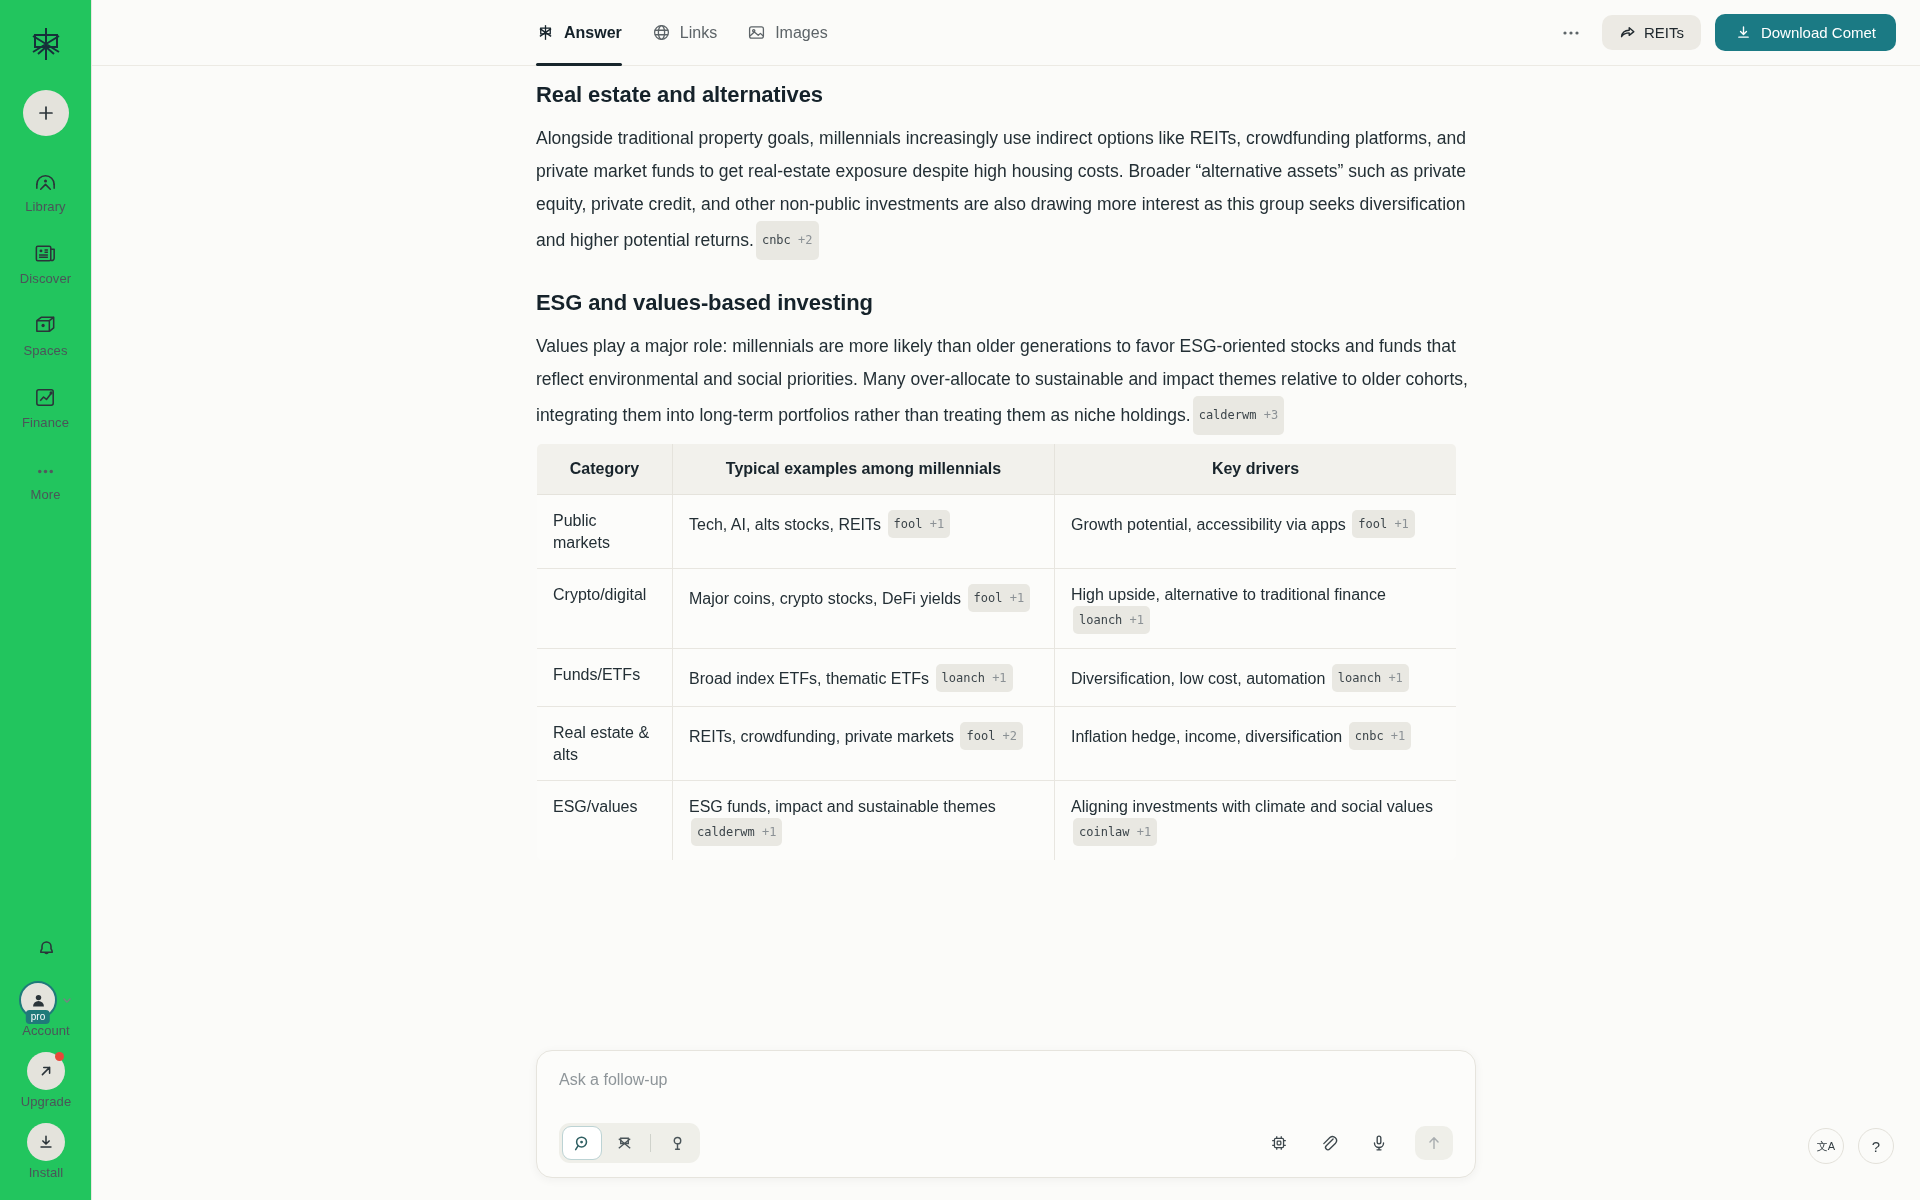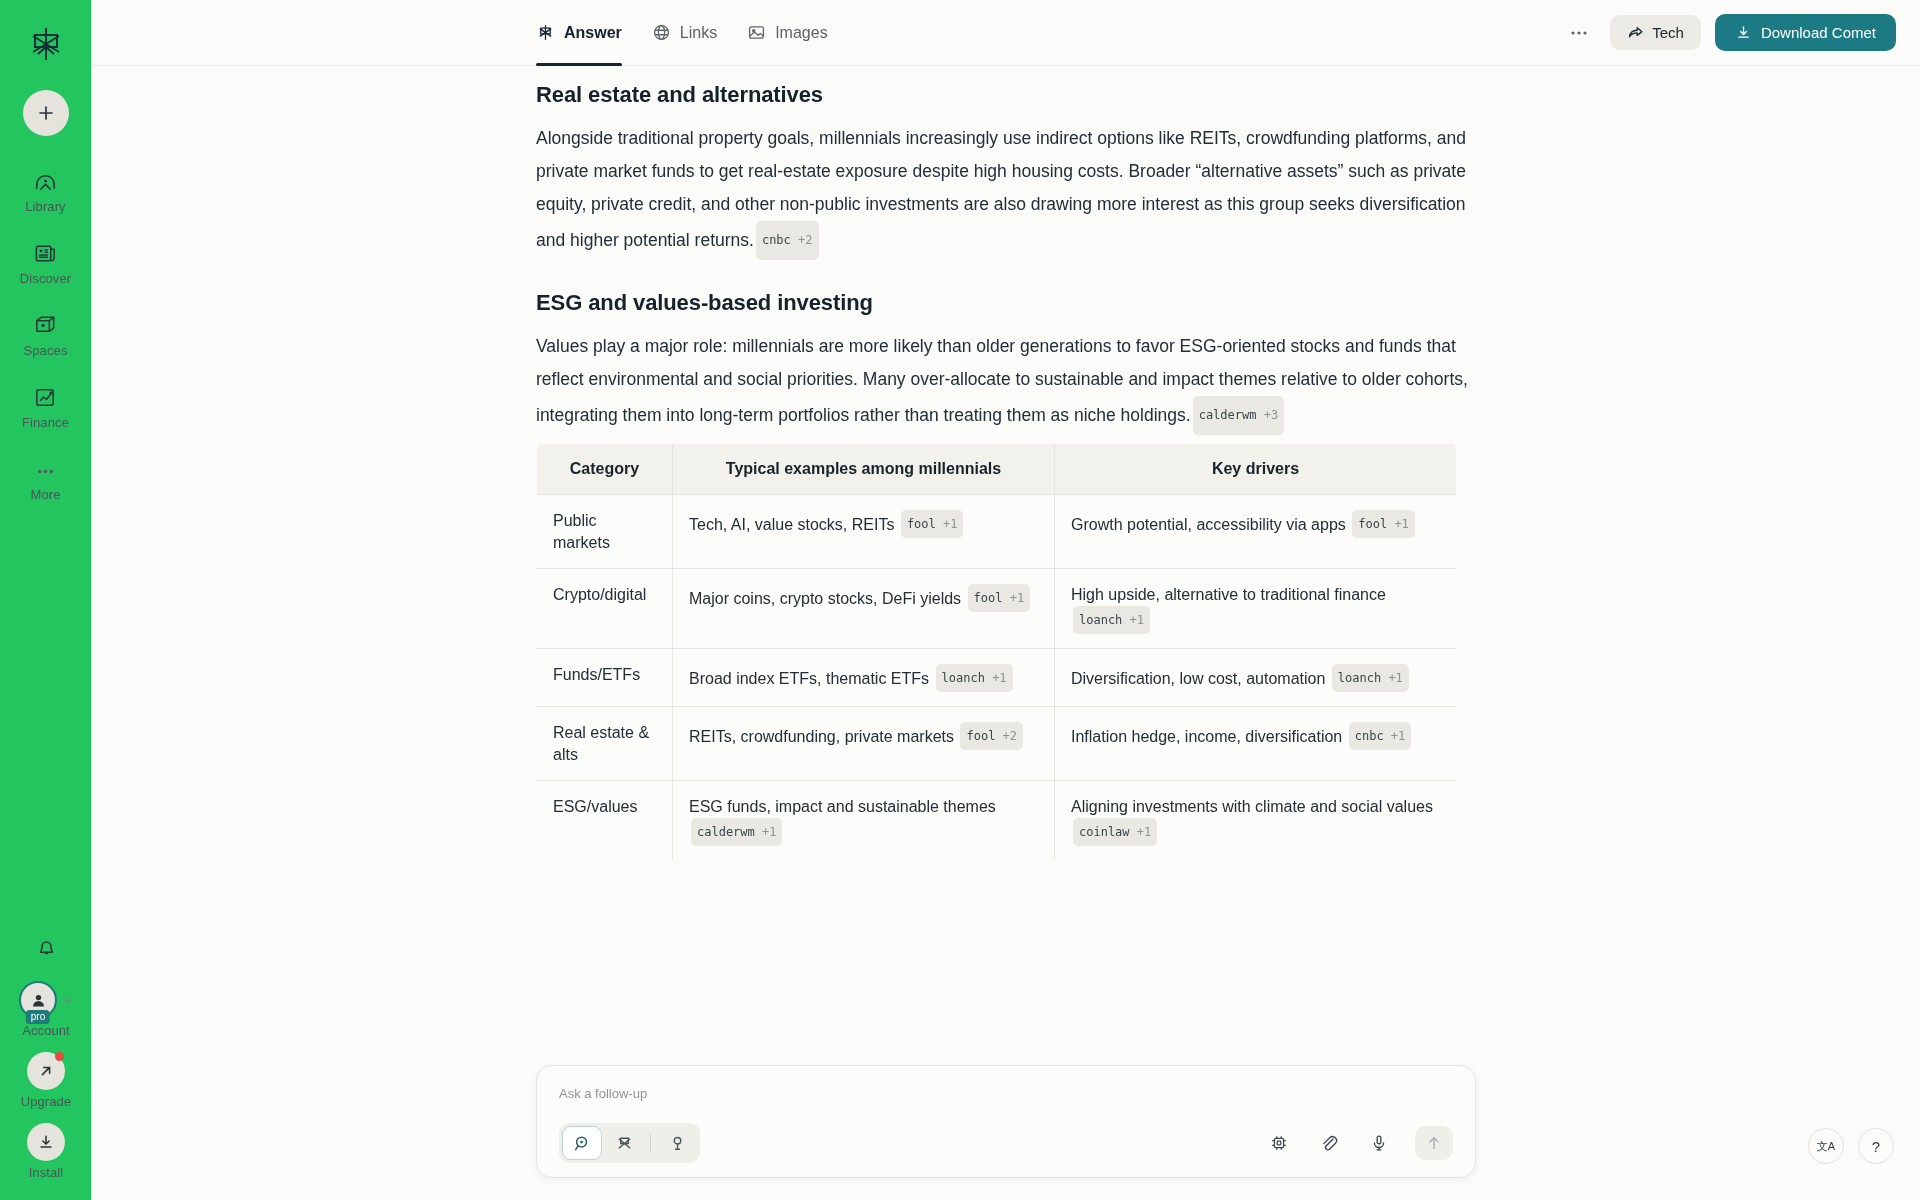--- a/index.html
+++ b/index.html
@@ -133,21 +133,21 @@
   .col-2 { width: 382px; }
   .col-3 { width: 402px; }
 
   
   .composer-wrap { position: absolute; left: 0; right: 0; bottom: 22px; display:flex; justify-content:center; }
   .composer {
     width: 940px; background: #fcfcfa; border: 1px solid #e6e4dd; border-radius: 16px;
     box-shadow: 0 2px 10px rgba(40,40,30,0.05);
     padding: 20px 22px 14px 22px;
   }
-  .composer .ph { font-size: 13px; color: #8e9599; margin-bottom: 22px; }
+  .composer .ph { font-size: 16px; color: #8e9599; margin-bottom: 34px; }
   .composer-row { display:flex; align-items:center; }
   .mode-group {
     display:flex; align-items:center; background:#efefe9; border-radius: 11px; padding: 3px;
     gap: 2px;
   }
   .mode-btn {
     width: 40px; height: 34px; display:flex; align-items:center; justify-content:center;
     border-radius: 9px; cursor:pointer; color: #4b5559;
   }
   .mode-btn.active { background:#ffffff; border:1px solid #bcd3d4; }
@@ -355,21 +355,21 @@
                 <circle cx="16" cy="10" r="1.6"></circle>
             </svg>
           </span>
         </div>
         <button class="share-btn">
           <span>
             <svg width="17" height="17" viewBox="0 0 20 20" fill="none" stroke="#20292e" stroke-width="1.6" stroke-linecap="round" stroke-linejoin="round">
               <path d="M3 15 C3.5 9.5 7 7.5 12 7.3 L12 4.3 L17.5 9 L12 13.4 L12 10.5 C7.8 10.5 5 11.8 3 15 Z"></path>
             </svg>
           </span>
-          <span>Tech</span>
+          <span>REITs</span>
         </button>
         <button class="comet-btn">
           <span>
             <svg width="17" height="17" viewBox="0 0 20 20" fill="none" stroke="#ffffff" stroke-width="1.6" stroke-linecap="round" stroke-linejoin="round">
               <path d="M10 3.5 L10 12 M6.5 8.8 L10 12.3 L13.5 8.8 M4.5 15.5 L15.5 15.5"></path>
             </svg>
           </span>
           <span>Download Comet</span>
         </button>
       </div>
@@ -398,21 +398,21 @@
           <thead>
             <tr>
               <th>Category</th>
               <th>Typical examples among millennials</th>
               <th>Key drivers</th>
             </tr>
           </thead>
           <tbody>
             <tr>
               <td>Public markets</td>
-              <td><span>Tech, AI, value stocks, REITs</span> <span class="cite"><span>fool</span> <span class="plus">+1</span></span></td>
+              <td><span>Tech, AI, alts stocks, REITs</span> <span class="cite"><span>fool</span> <span class="plus">+1</span></span></td>
               <td><span>Growth potential, accessibility via apps</span> <span class="cite"><span>fool</span> <span class="plus">+1</span></span></td>
             </tr>
             <tr>
               <td>Crypto/digital</td>
               <td><span>Major coins, crypto stocks, DeFi yields</span> <span class="cite"><span>fool</span> <span class="plus">+1</span></span></td>
               <td><span>High upside, alternative to traditional finance</span> <span class="cite"><span>loanch</span> <span class="plus">+1</span></span></td>
             </tr>
             <tr>
               <td>Funds/ETFs</td>
               <td><span>Broad index ETFs, thematic ETFs</span> <span class="cite"><span>loanch</span> <span class="plus">+1</span></span></td>

